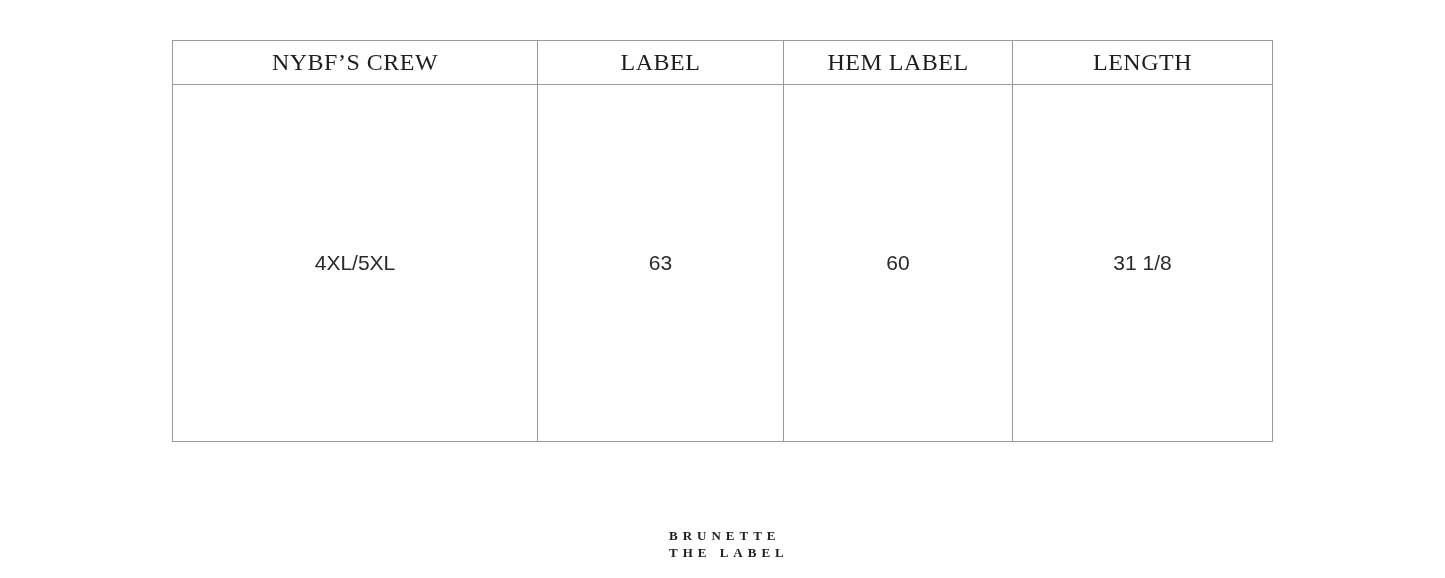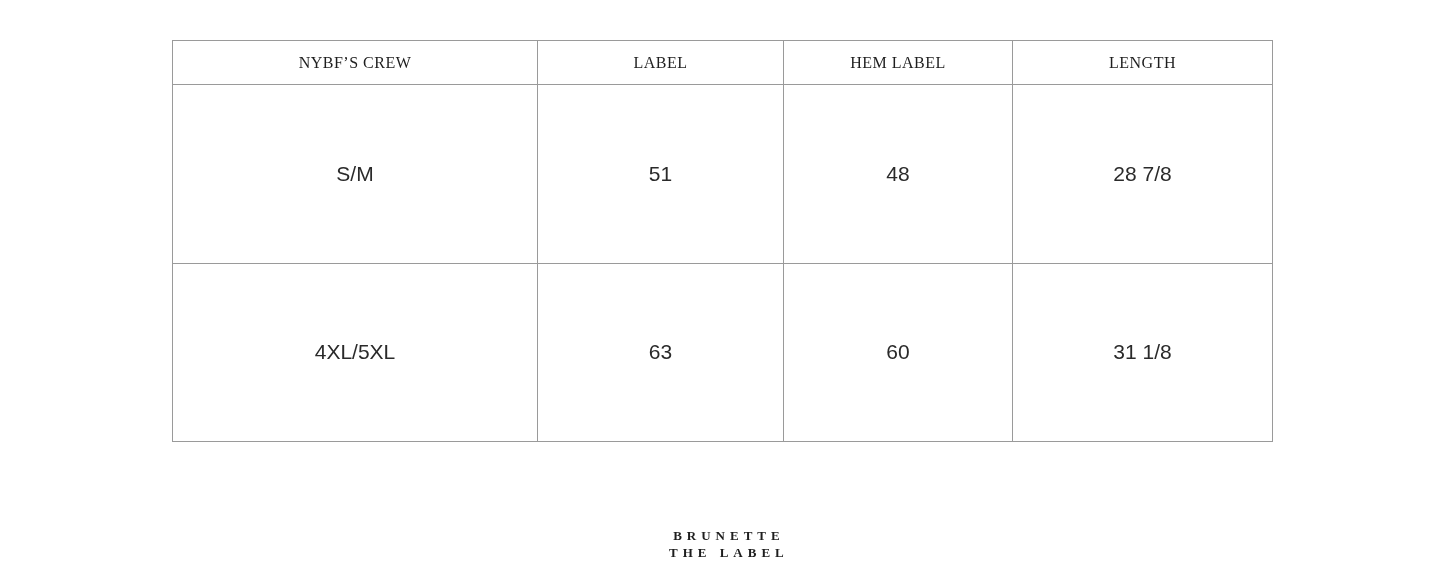--- a/index.html
+++ b/index.html
@@ -32,21 +32,21 @@
     vertical-align: middle;
     padding: 0;
     background: #ffffff;
   }
   table.size-chart thead tr {
     height: 44px;
   }
   table.size-chart th {
     font-family: "Liberation Serif", "DejaVu Serif", serif;
     font-weight: 400;
-    font-size: 16px;
+    font-size: 24px;
     letter-spacing: 0.5px;
     color: #1e1e1e;
     white-space: nowrap;
   }
   table.size-chart td {
     font-family: "Liberation Sans", "DejaVu Sans", sans-serif;
     font-size: 21px;
     font-weight: 400;
     color: #2a2a2a;
     white-space: nowrap;
@@ -55,21 +55,20 @@
     position: absolute;
     left: 669px;
     top: 527px;
     font-family: "Liberation Serif", "DejaVu Serif", serif;
     font-weight: 700;
     font-size: 13px;
     letter-spacing: 5px;
     line-height: 17px;
     color: #1e1e1e;
     white-space: nowrap;
-    text-align: center;
   }
   .logo .logo-line {
     display: block;
   }
 </style>
 </head>
 <body>
 
 <div class="page">
 
@@ -83,26 +82,20 @@
     <thead>
       <tr>
         <th>NYBF’S CREW</th>
         <th>LABEL</th>
         <th>HEM LABEL</th>
         <th>LENGTH</th>
       </tr>
     </thead>
     <tbody>
       <tr>
-        <td>S/M</td>
-        <td>51</td>
-        <td>48</td>
-        <td>28 7/8</td>
-      </tr>
-      <tr>
         <td>4XL/5XL</td>
         <td>63</td>
         <td>60</td>
         <td>31 1/8</td>
       </tr>
     </tbody>
   </table>
 
   <div class="logo">
     <span class="logo-line">BRUNETTE</span>

